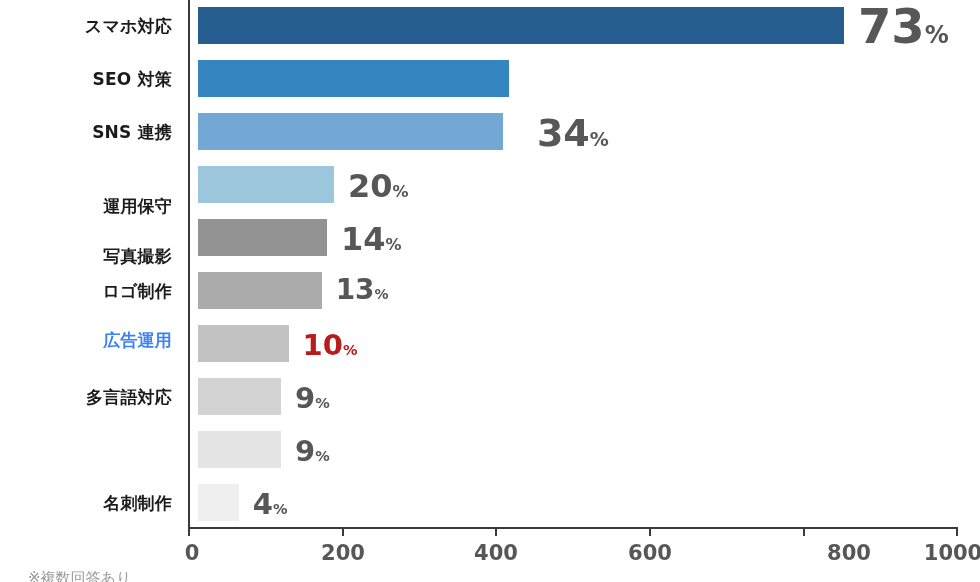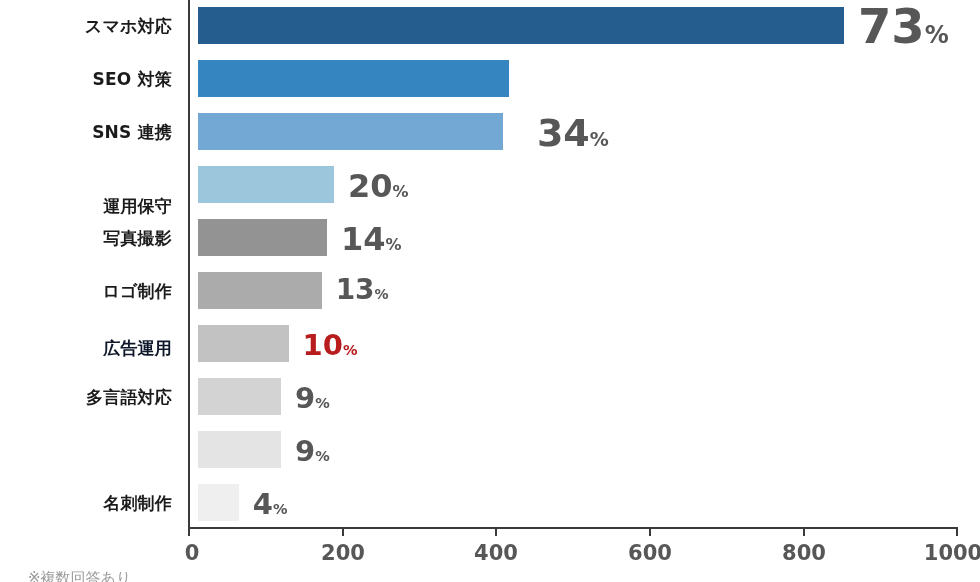--- a/index.html
+++ b/index.html
@@ -119,42 +119,42 @@
 </head>
 <body>
 
 <div id="chart-root">
 
   <div id="cat-col">
     <div class="cat-label" style="top: 18px; color: rgb(27, 27, 27); text-align: right;">スマホ対応</div>
     <div class="cat-label" style="top: 71px; color: rgb(27, 27, 27);">SEO 対策</div>
     <div class="cat-label" style="top: 124px; color: rgb(27, 27, 27);">SNS 連携</div>
     <div class="cat-label" style="top: 177px; color: rgb(27, 27, 27); margin-top: 21px;">運用保守</div>
-    <div class="cat-label" style="top: 230px; color: rgb(27, 27, 27);">写真撮影</div>
+    <div class="cat-label" style="top: 248px; color: rgb(27, 27, 27);">写真撮影</div>
     <div class="cat-label" style="top: 283px; color: rgb(27, 27, 27);">ロゴ制作</div>
-    <div class="cat-label" style="top: 340px; color: #0f172a;">広告運用</div>
+    <div class="cat-label" style="top: 332px; color: #3b82f6;">広告運用</div>
     <div class="cat-label" style="top: 389px; color: rgb(27, 27, 27);">多言語対応</div>
     <div class="cat-label" style="top: 495px; color: rgb(27, 27, 27);">名刺制作</div>
   </div>
 
   <div id="y-axis-line"></div>
   <div id="x-axis-line"></div>
 
   <div class="x-tick" style="left:188px;"></div>
   <div class="x-tick" style="left:342px;"></div>
   <div class="x-tick" style="left:495px;"></div>
   <div class="x-tick" style="left:649px;"></div>
   <div class="x-tick" style="left:803px;"></div>
   <div class="x-tick" style="left:956px;"></div>
 
   <div class="x-tick-label" style="left:192px;">0</div>
   <div class="x-tick-label" style="left:343px;">200</div>
   <div class="x-tick-label" style="left:496px;">400</div>
   <div class="x-tick-label" style="left:650px;">600</div>
-  <div class="x-tick-label" style="left:804px;text-align:center;">800</div>
+  <div class="x-tick-label" style="left:849px;text-align:center;">800</div>
   <div class="x-tick-label" style="left:953px;">1000</div>
 
   <div id="plot">
     <div class="bar" style="top: 7px; width: 645.888px; background: rgb(37, 94, 142);"></div>
     <div class="bar" style="top: 60px; width: 311.04px; background: rgb(53, 134, 192);"></div>
     <div class="bar" style="top: 113px; width: 304.896px; background: rgb(115, 168, 212);"></div>
     <div class="bar" style="top: 166px; width: 135.936px; background: rgb(156, 198, 220);"></div>
     <div class="bar" style="top: 219px; width: 129.024px; background: rgb(147, 147, 147);"></div>
     <div class="bar" style="top: 272px; width: 123.648px; background: rgb(171, 171, 171);"></div>
     <div class="bar" style="top: 325px; width: 90.624px; background: rgb(194, 194, 194);"></div>

